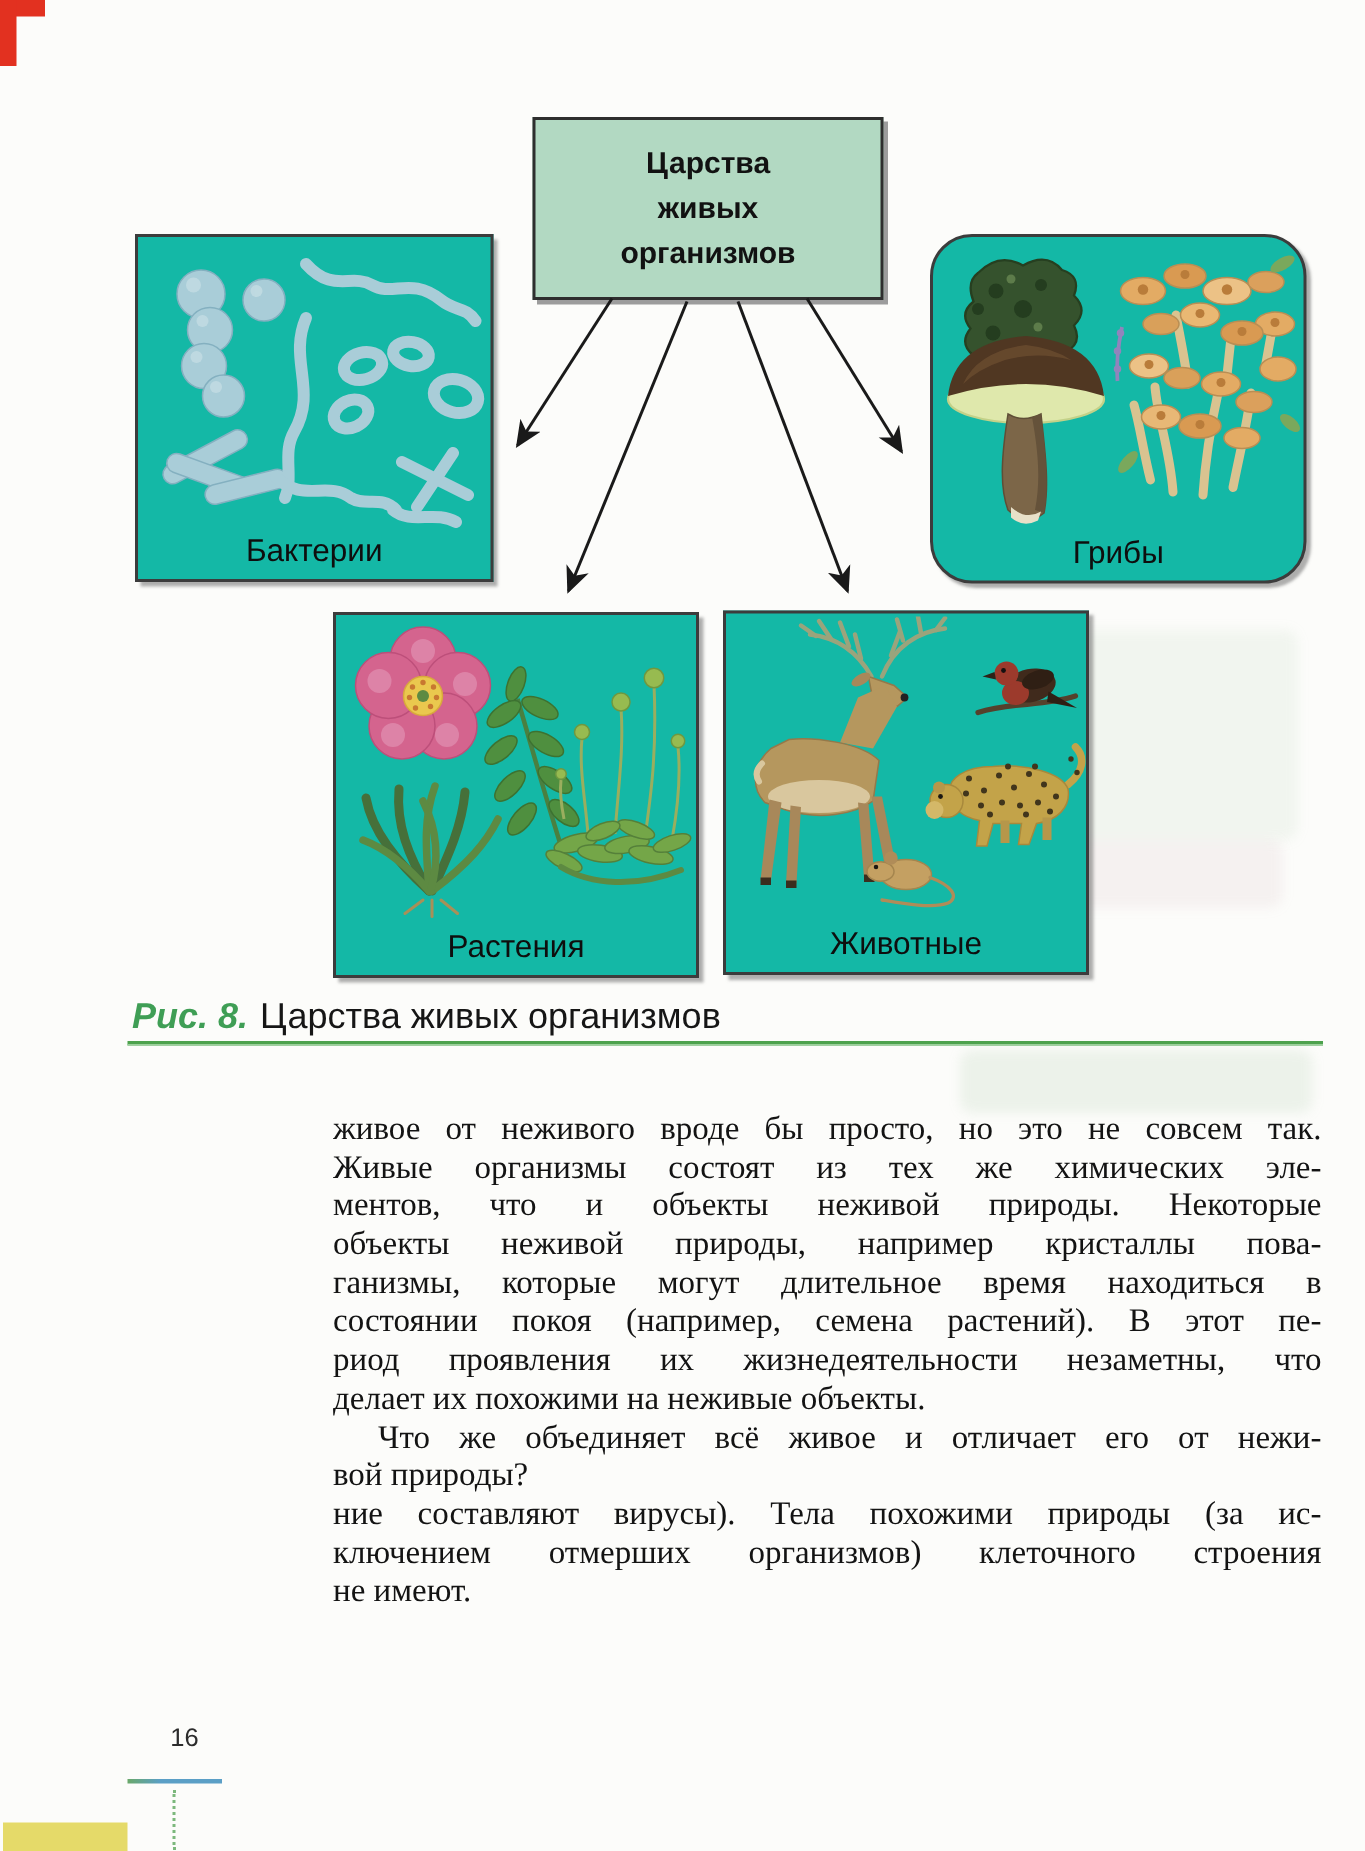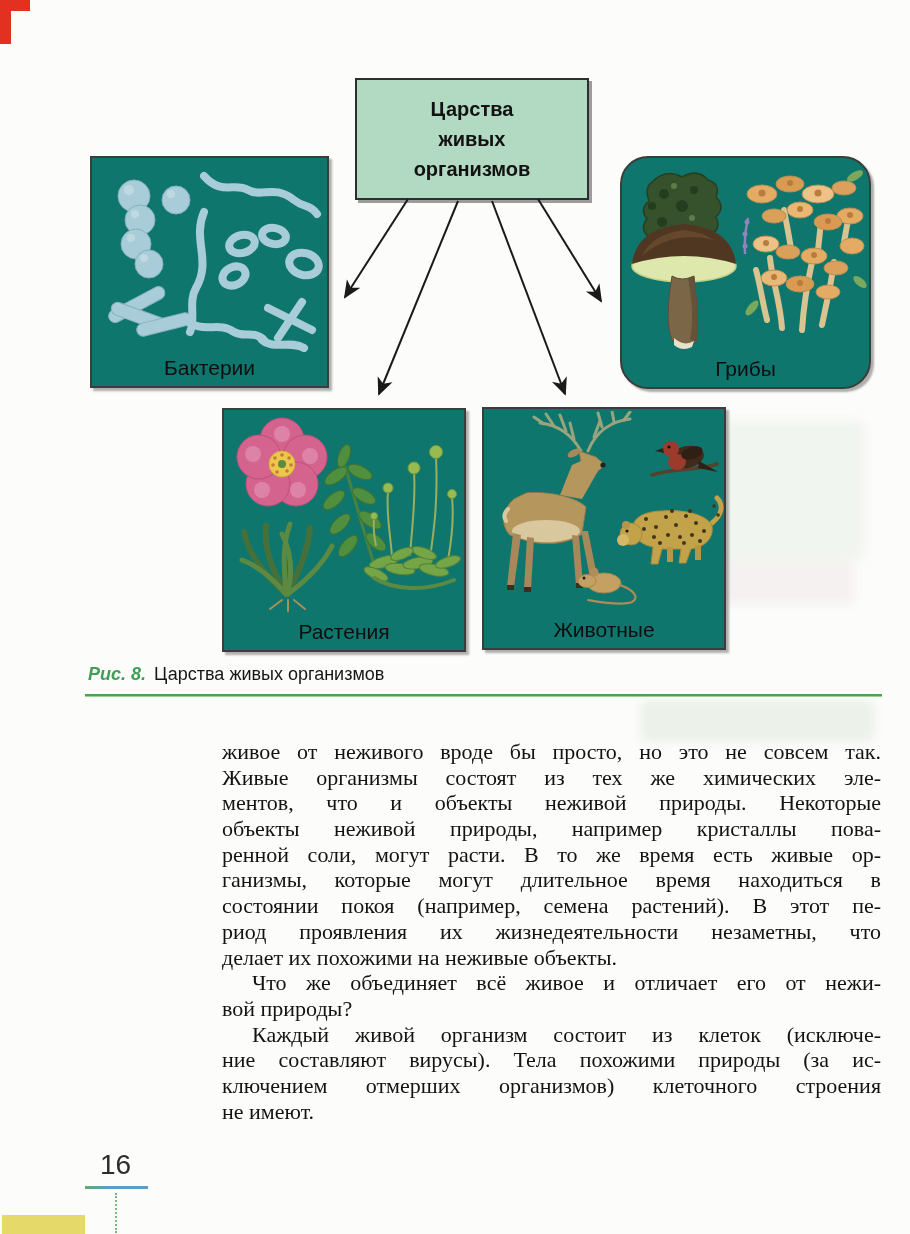--- a/index.html
+++ b/index.html
@@ -12,44 +12,44 @@
   .corner-v{left:0;top:0;width:11px;height:44px;background:#e23120;}
 
   
   .root-box{left:355px;top:78px;width:230px;height:118px;background:#b2d9c2;
             border:2px solid #2e2e2e;box-shadow:3px 3px 0 #9c9c9c;
             display:flex;align-items:center;justify-content:center;}
   .root-box .lbl{width:150px;text-align:center;font-weight:bold;font-size:20px;
                  line-height:1.5;color:#121212;}
 
   
-  .specimen-box{background:#0f766e;border:2px solid #3c3c3c;
+  .specimen-box{background:#14b8a6;border:2px solid #3c3c3c;
                 box-shadow:3px 3px 2px rgba(110,110,110,.55);}
   .spec-label{position:absolute;left:0;right:0;bottom:6px;text-align:center;
               font-size:21px;color:#0e0e0e;}
 
   
   .arrows{left:300px;top:193px;width:320px;height:212px;}
 
   
-  .caption{left:88px;top:664px;width:700px;font-size:18px;color:#161616;}
+  .caption{left:88px;top:664px;width:700px;font-size:24px;color:#161616;}
   .caption .fig{color:#3f9e55;font-weight:bold;font-style:italic;margin-right:8px;}
   .rule-green{left:85px;top:694px;width:797px;height:2px;background:#4da24d;
               border-bottom:1.5px solid #9ccf9c;}
 
   
   .bodytext{left:193px;top:739px;width:688px;}
   .bodyline{font-family:"Liberation Serif",serif;font-size:22px;line-height:25.7px;
             height:25.7px;color:#131313;text-align:justify;text-align-last:justify;
             overflow:hidden;white-space:nowrap;margin-left:29px;}
   .bodyline.last{text-align-last:left;}
   .bodyline.ind{text-indent:30px;}
 
   
-  .pagenum{left:100px;top:1149px;width:46px;text-align:left;font-size:28px;color:#2c2c2c;}
+  .pagenum{left:100px;top:1149px;width:46px;text-align:center;font-size:17px;color:#2c2c2c;}
   .teal-line{left:85px;top:1186px;width:63px;height:3px;
              background:linear-gradient(90deg,#6aa86a 0%,#5b9fc6 35%,#5b9fc6 100%);}
   .dotted-line{left:115px;top:1193px;height:40px;width:0;border-left:2px dotted #7cb87c;}
   .watermark{left:2px;top:1215px;background:#e5da69;padding:18px 7px 3px 5px;
              font-size:12.5px;color:#20204a;}
 
   
   .ghost{filter:blur(4px);border-radius:8px;}
   .g1{left:695px;top:420px;width:170px;height:140px;background:rgba(145,185,145,.10);}
   .g2{left:705px;top:560px;width:150px;height:45px;background:rgba(185,150,160,.10);}
@@ -375,28 +375,26 @@
   <div class="abs caption">
     <span class="fig">Рис. 8.</span><span>Царства живых организмов</span>
   </div>
   <div class="abs rule-green"></div>
 
   <div class="abs bodytext">
     <div class="bodyline">живое от неживого вроде бы просто, но это не совсем так.</div>
     <div class="bodyline">Живые организмы состоят из тех же химических эле-</div>
     <div class="bodyline">ментов, что и объекты неживой природы. Некоторые</div>
     <div class="bodyline">объекты неживой природы, например кристаллы пова-</div>
-    <div class="bodyline">ренной соли, могут расти. В то же время есть живые ор-</div>
     <div class="bodyline">ганизмы, которые могут длительное время находиться в</div>
     <div class="bodyline">состоянии покоя (например, семена растений). В этот пе-</div>
     <div class="bodyline">риод проявления их жизнедеятельности незаметны, что</div>
     <div class="bodyline last">делает их похожими на неживые объекты.</div>
     <div class="bodyline ind">Что же объединяет всё живое и отличает его от нежи-</div>
     <div class="bodyline last">вой природы?</div>
-    <div class="bodyline ind">Каждый живой организм состоит из клеток (исключе-</div>
     <div class="bodyline">ние составляют вирусы). Тела похожими природы (за ис-</div>
     <div class="bodyline">ключением отмерших организмов) клеточного строения</div>
     <div class="bodyline last">не имеют.</div>
   </div>
 
   <div class="abs pagenum">16</div>
   <div class="abs teal-line"></div>
   <div class="abs dotted-line"></div>
   <div class="abs watermark">http://gdz.wtf</div>
 

